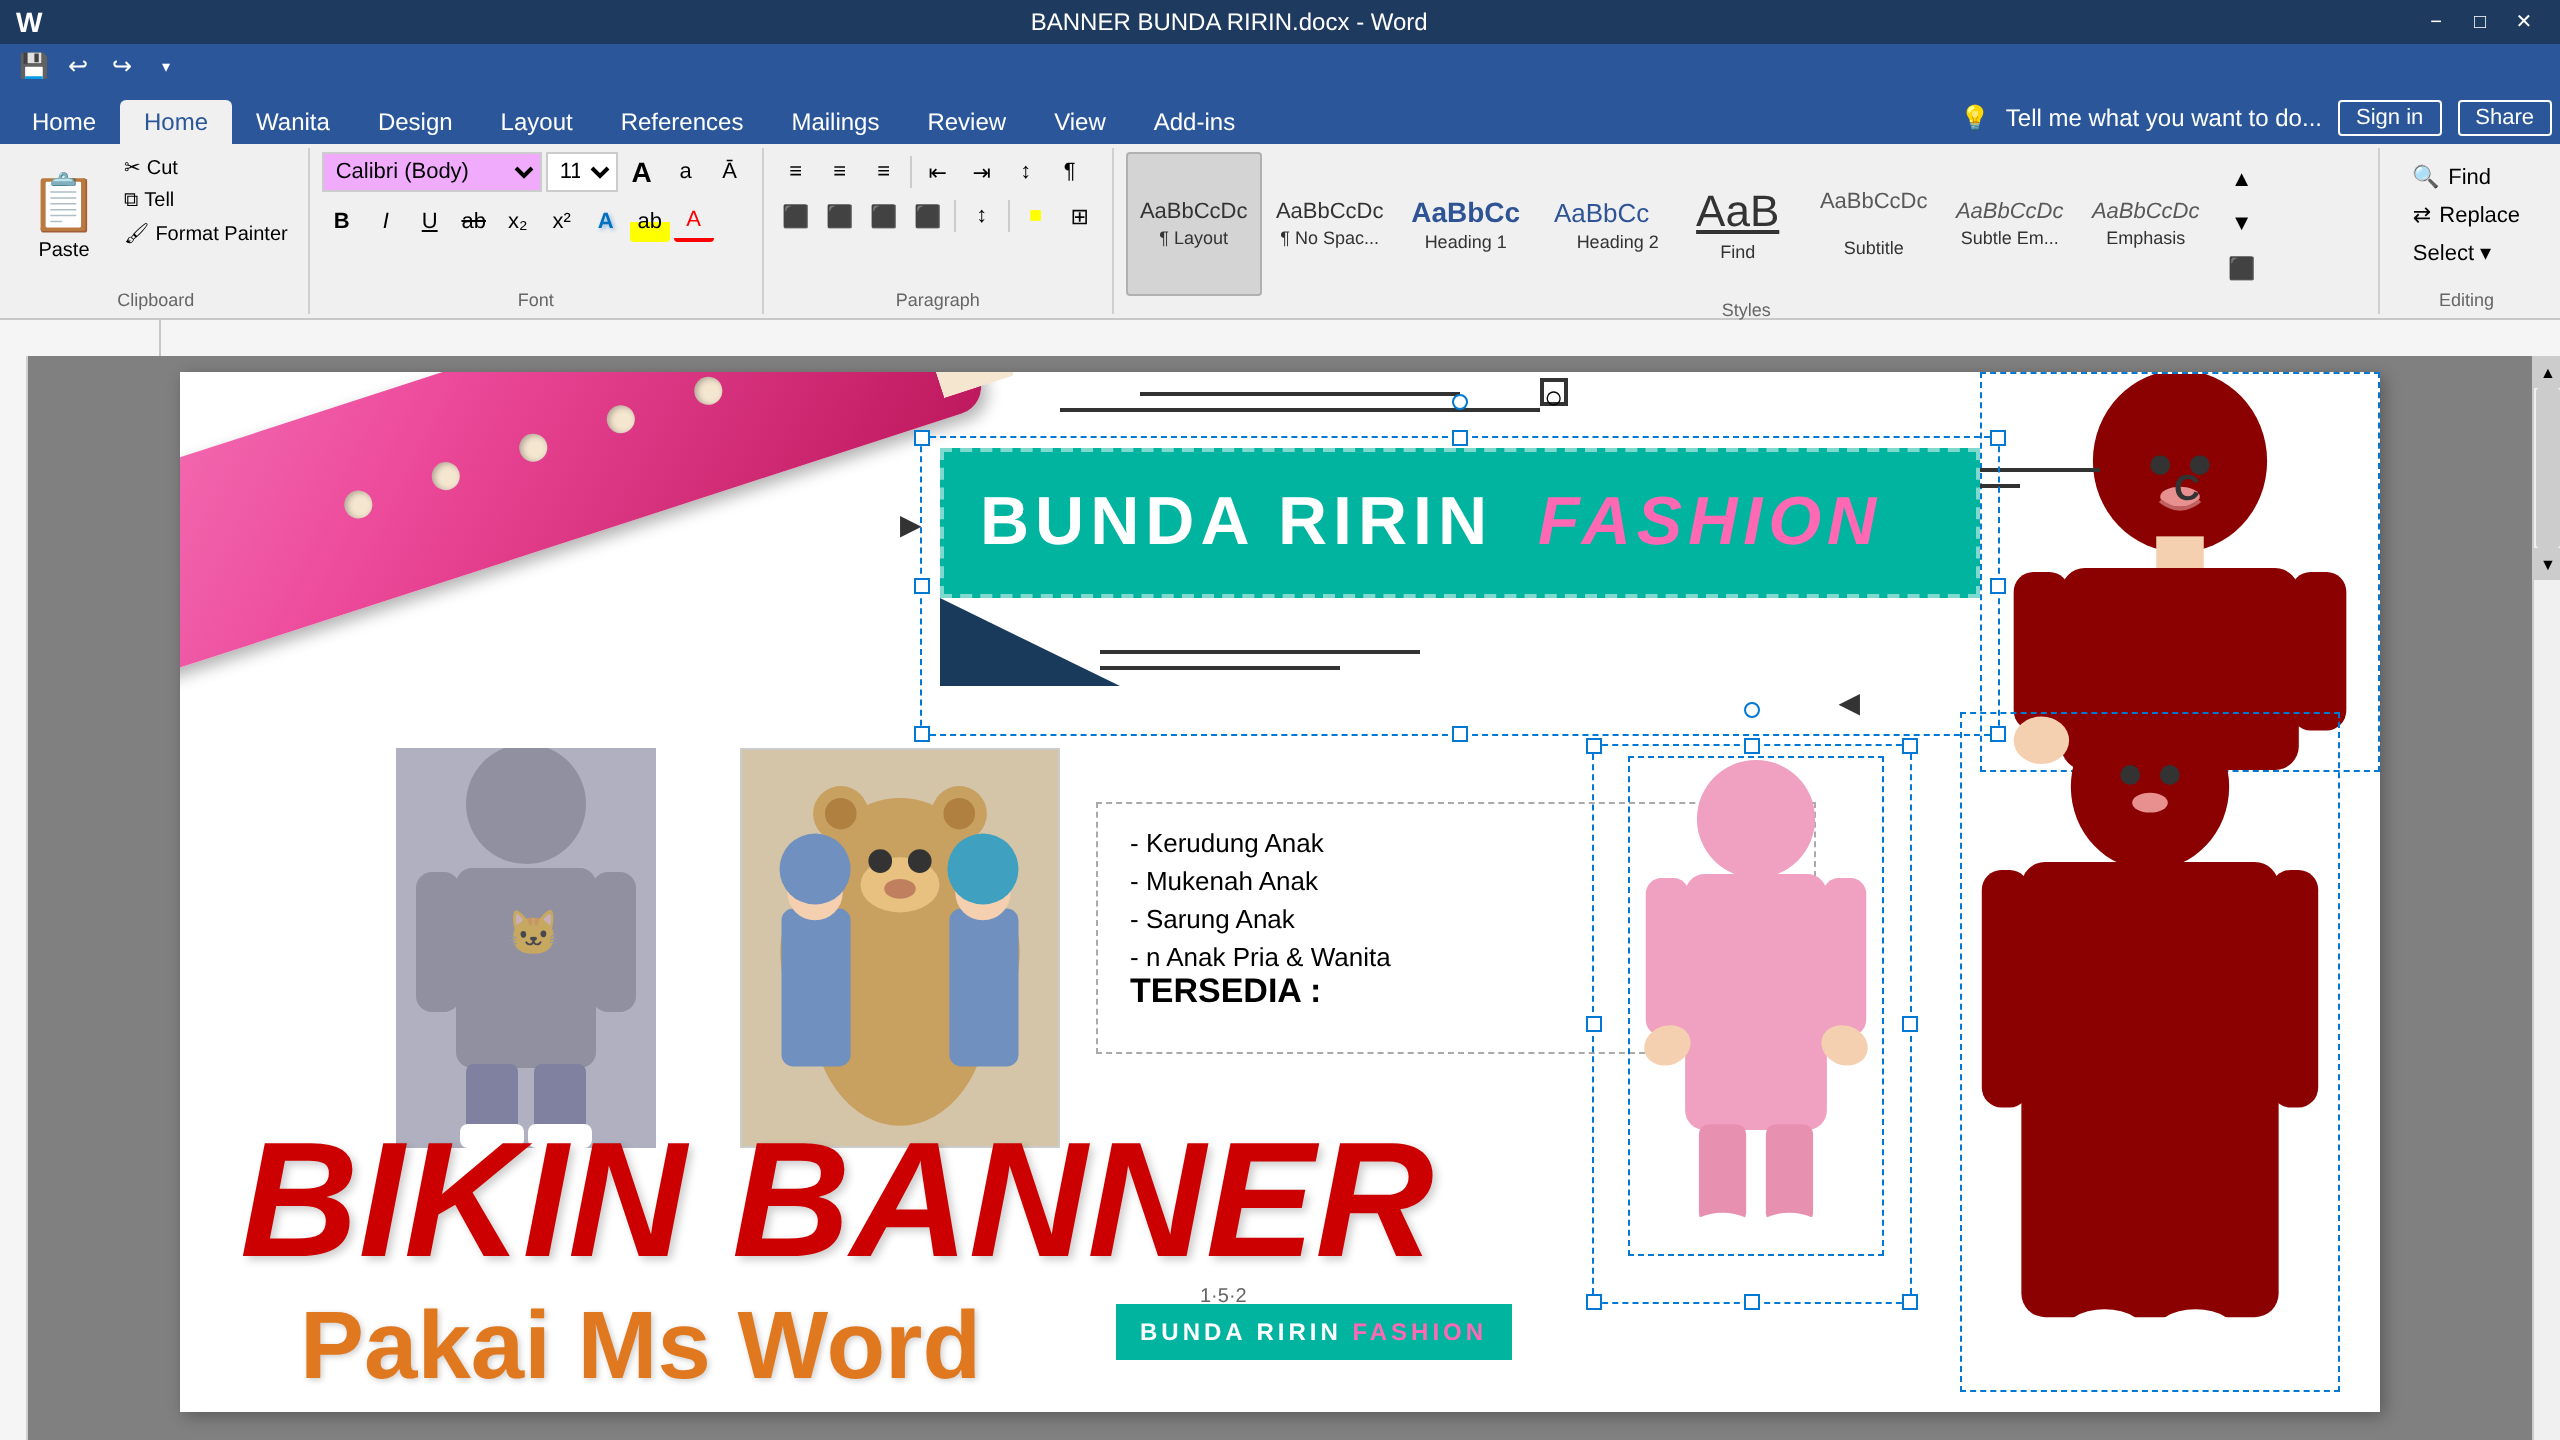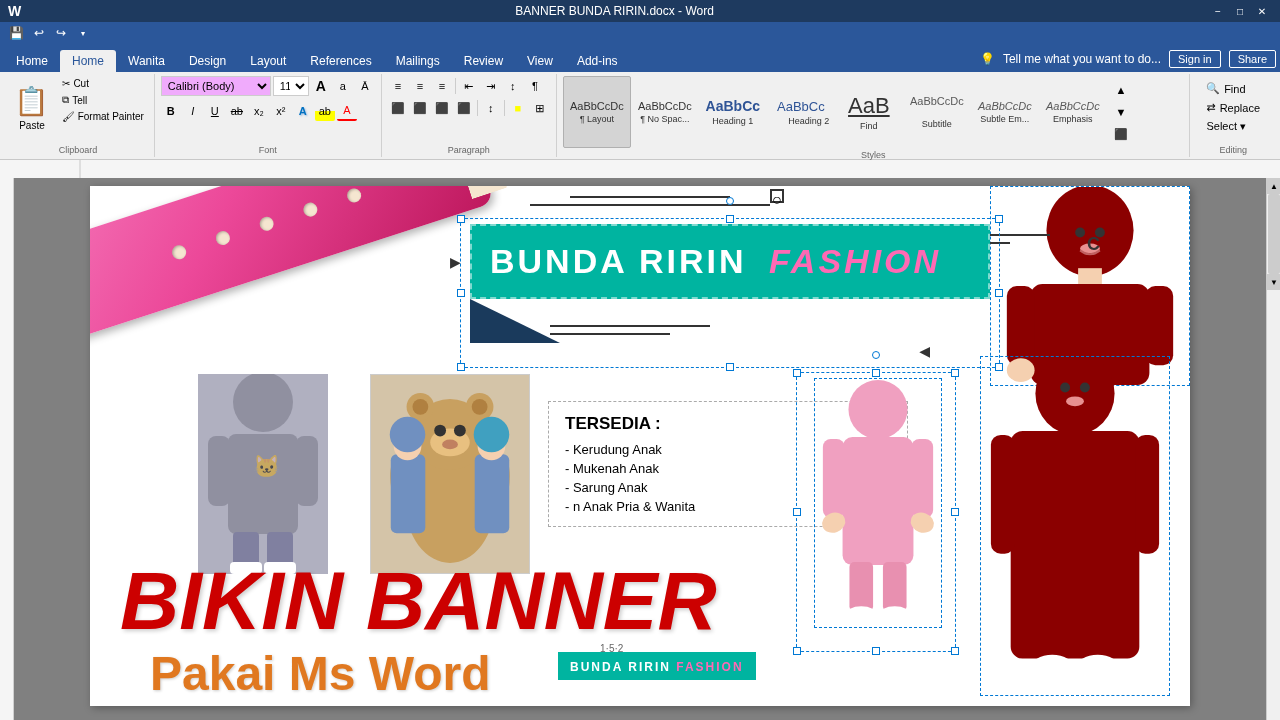--- a/index.html
+++ b/index.html
@@ -572,27 +572,27 @@
           <ellipse cx="37" cy="72" rx="14" ry="14" fill="#f5d0b0"></ellipse>
           <ellipse cx="37" cy="60" rx="18" ry="18" fill="#7090c0"></ellipse>
 
           <rect x="105" y="80" width="35" height="80" rx="6" fill="#7090c0"></rect>
           <ellipse cx="122" cy="72" rx="14" ry="14" fill="#f5d0b0"></ellipse>
           <ellipse cx="122" cy="60" rx="18" ry="18" fill="#40a0c0"></ellipse>
         </svg>
       </div>
 
       <div style="position:absolute;top:215px;left:458px;width:360px;border:1px dashed #aaa;padding:12px 16px;background:rgba(255,255,255,0.9);">
-        <div style="font-size:17px;font-weight:bold;margin-bottom:8px;">TERSEDIA :</div>
         <div style="display:flex;flex-direction:column;gap:4px;">
           <div style="font-size:13px;">- <span>Kerudung Anak</span></div>
           <div style="font-size:13px;">- <span>Mukenah Anak</span></div>
           <div style="font-size:13px;">- <span>Sarung Anak</span></div>
           <div style="font-size:13px;">- <span>n Anak Pria &amp; Wanita</span></div>
         </div>
+        <div style="font-size:17px;font-weight:bold;margin-bottom:8px;">TERSEDIA :</div>
       </div>
 
       <div class="img-placeholder" style="position:absolute;top:192px;right:248px;width:128px;height:250px;border:1px dashed #0078d4;background:transparent;">
         <svg width="128" height="250" viewBox="0 0 128 250">
           <rect width="128" height="250" fill="transparent"></rect>
 
           <ellipse cx="64" cy="28" rx="22" ry="24" fill="#f5d0b0"></ellipse>
 
           <ellipse cx="64" cy="30" rx="30" ry="30" fill="#f0a0c0"></ellipse>
 

